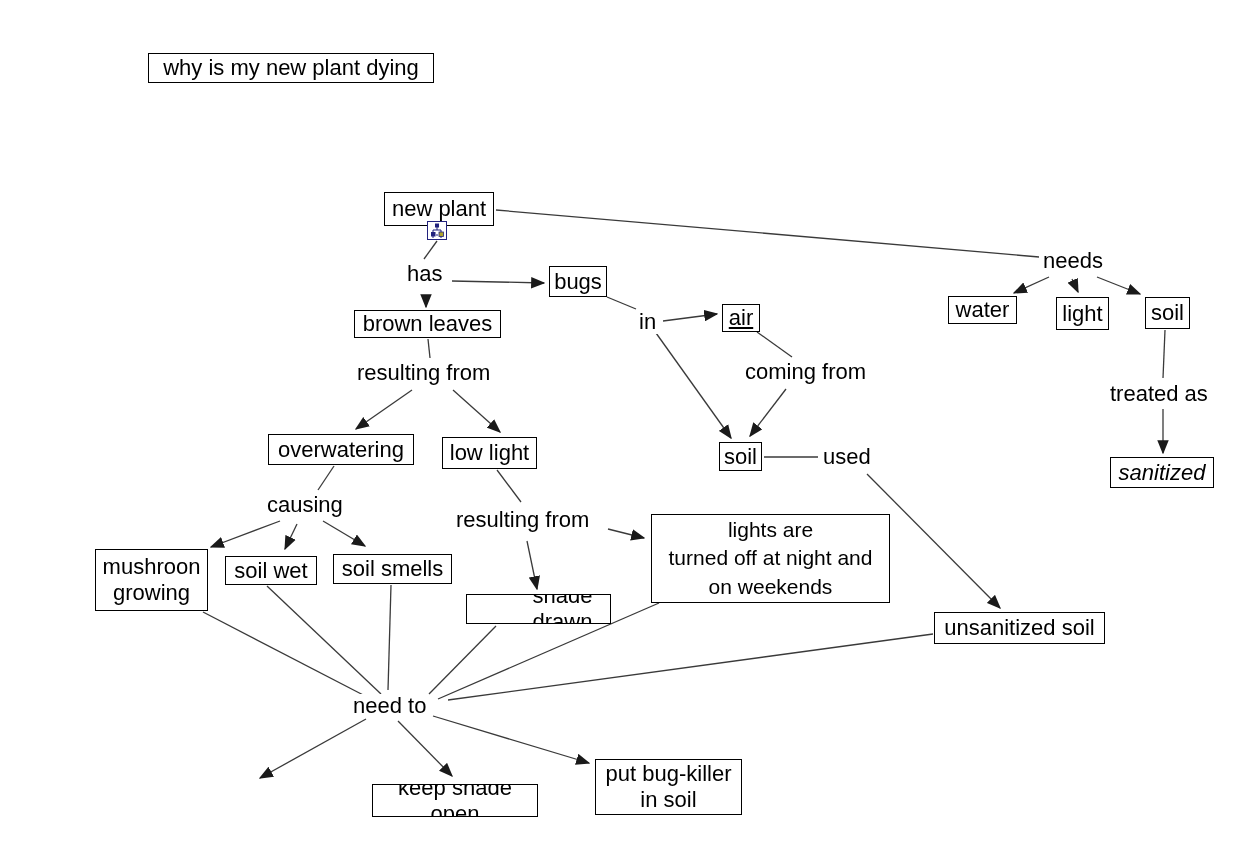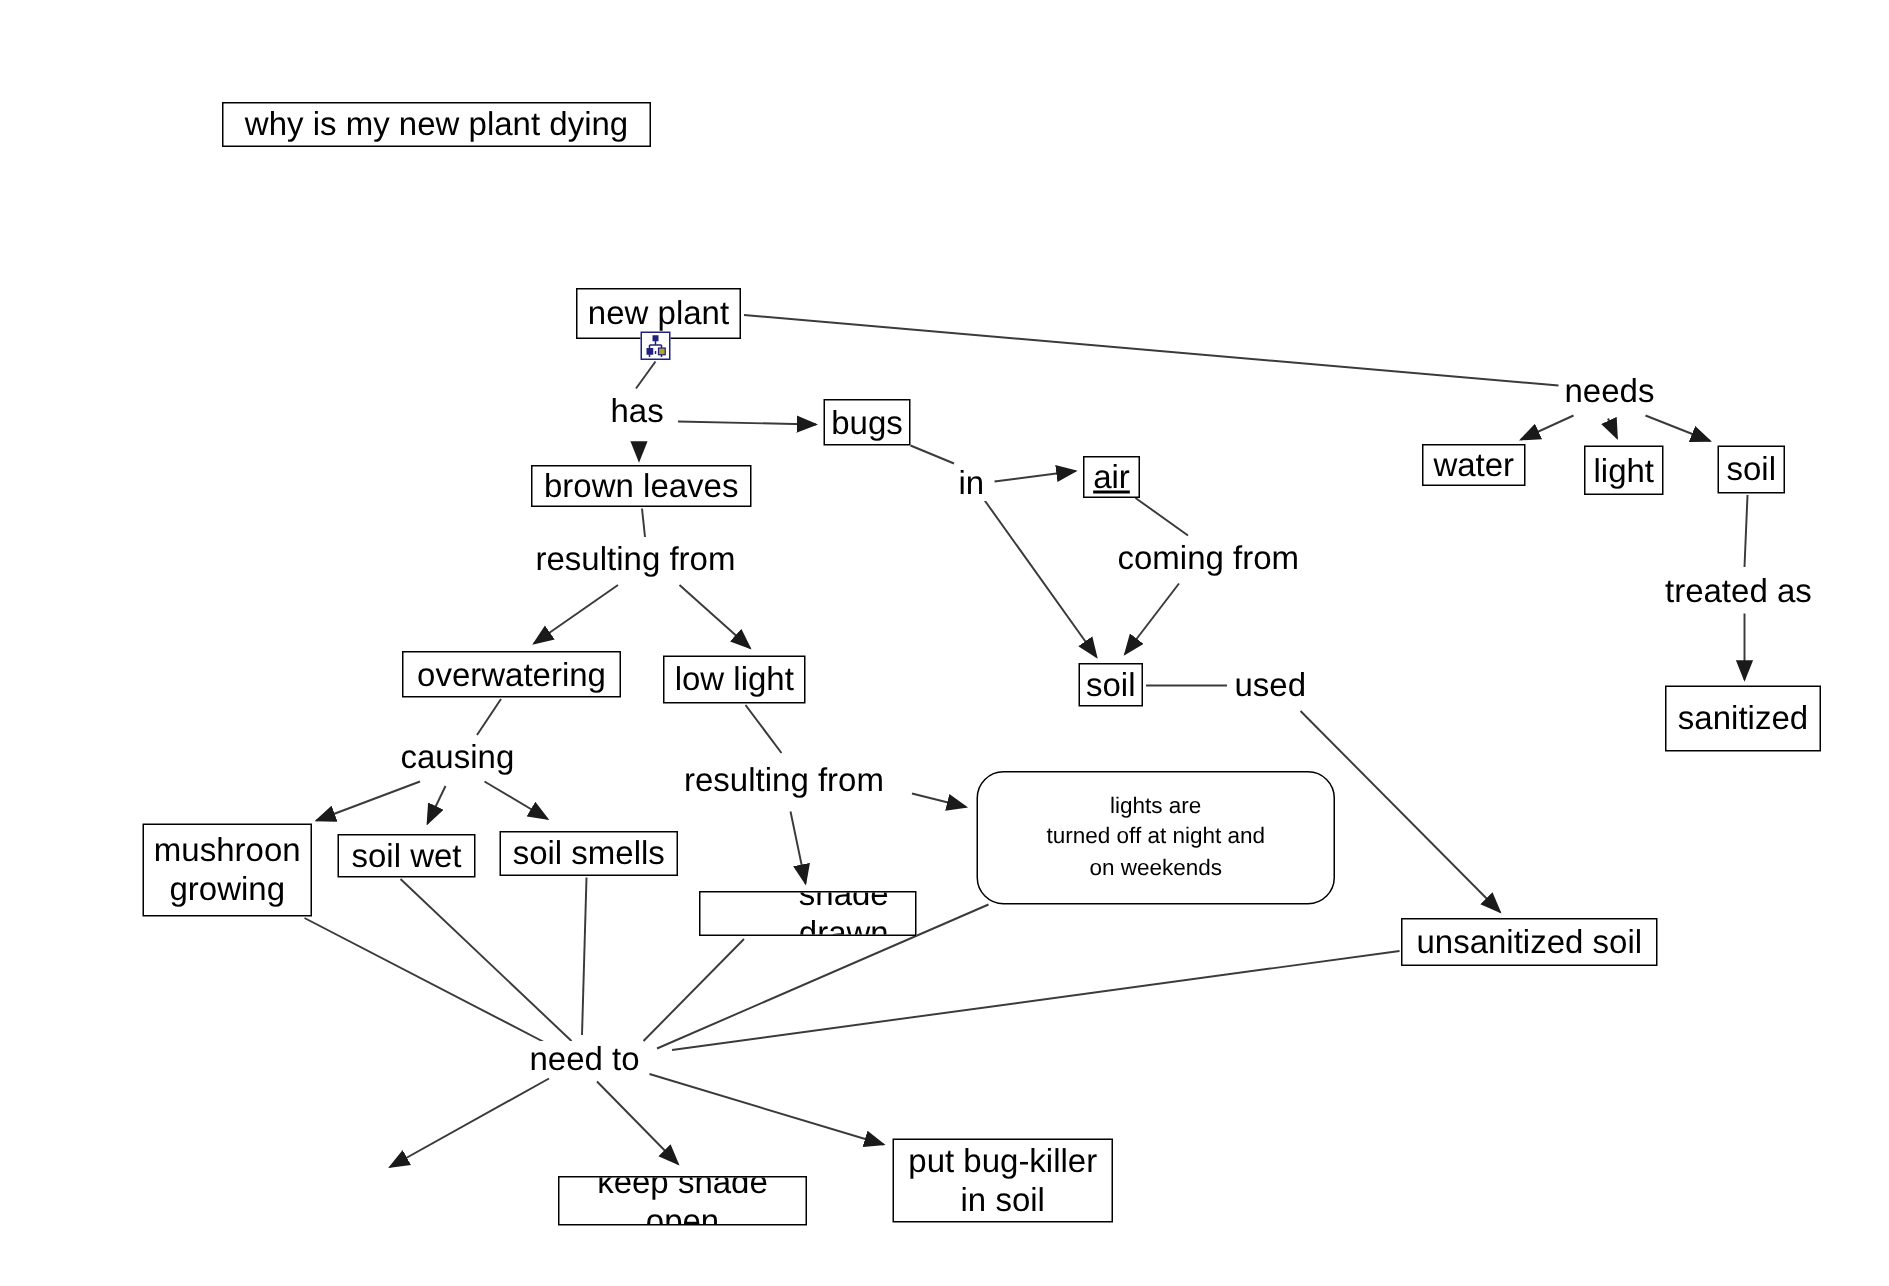--- a/index.html
+++ b/index.html
@@ -36,21 +36,21 @@
   .node.thin { border-width: 1px; }
   .phrase {
     position: absolute;
     z-index: 2;
     font-size: 22px;
     line-height: 1.1;
     white-space: nowrap;
     background: #ffffff;
     padding: 0 2px;
   }
-  #lights-are-node { font-size: 15px; line-height: 1.34; border-radius: 18px; }
+  #lights-are-node { font-size: 21px; line-height: 1.34; }
   #map-icon {
     position: absolute;
     z-index: 3;
     left: 427px; top: 221px;
     width: 20px; height: 19px;
     background: #ffffff;
     border: 1px solid #22227e;
     box-sizing: border-box;
     display: flex;
     align-items: center;
@@ -102,37 +102,37 @@
       <line x1="297" y1="524" x2="285" y2="549" marker-end="url(#arrow)"></line>
       <line x1="323" y1="521" x2="365" y2="546" marker-end="url(#arrow)"></line>
       <line x1="608" y1="529" x2="644" y2="538" marker-end="url(#arrow)"></line>
       <line x1="527" y1="541" x2="537" y2="589" marker-end="url(#arrow)"></line>
       <line x1="366" y1="719" x2="260" y2="778" marker-end="url(#arrow)"></line>
       <line x1="398" y1="721" x2="452" y2="776" marker-end="url(#arrow)"></line>
       <line x1="433" y1="716" x2="589" y2="763" marker-end="url(#arrow)"></line>
     </g>
   </svg>
 
-  <div class="node thin" style="left:148px; top:68px; width:286px; height:30px;">why is my new plant dying</div>
+  <div class="node thin" style="left:148px; top:53px; width:286px; height:30px;">why is my new plant dying</div>
 
   <div class="node" style="left:384px; top:192px; width:110px; height:34px;">new plant</div>
 
   <div class="node" style="left:549px; top:266px; width:58px; height:31px;">bugs</div>
 
   <div class="node" style="left:354px; top:310px; width:147px; height:28px;">brown leaves</div>
 
   <div class="node" style="left:722px; top:304px; width:38px; height:28px;text-decoration:underline;">air</div>
 
   <div class="node" style="left:948px; top:296px; width:69px; height:28px;">water</div>
 
   <div class="node" style="left:1056px; top:297px; width:53px; height:33px;">light</div>
 
   <div class="node" style="left:1145px; top:297px; width:45px; height:32px;">soil</div>
 
-  <div class="node" style="left:1110px; top:457px; width:104px; height:44px;">sanitized</div>
+  <div class="node" style="left:1110px; top:457px; width:104px; height:31px;font-style:italic;">sanitized</div>
 
   <div class="node" style="left:719px; top:442px; width:43px; height:29px;">soil</div>
 
   <div class="node" style="left:268px; top:434px; width:146px; height:31px;">overwatering</div>
 
   <div class="node" style="left:442px; top:437px; width:95px; height:32px;">low light</div>
 
   <div class="node" style="left:95px; top:549px; width:113px; height:62px;">mushroon
 growing</div>
 

